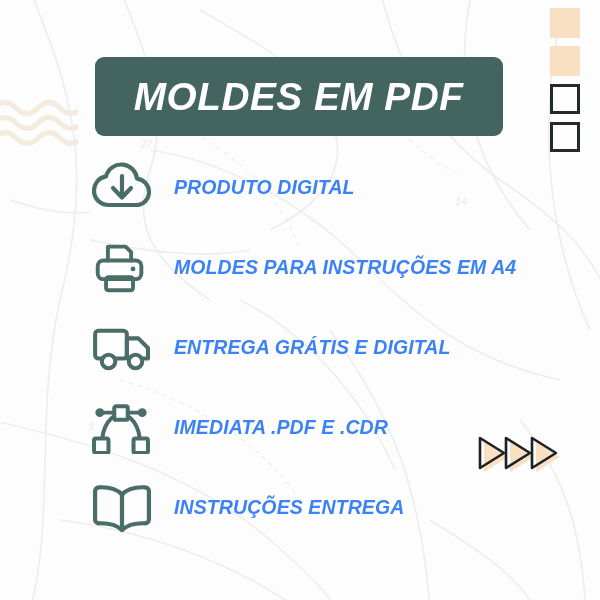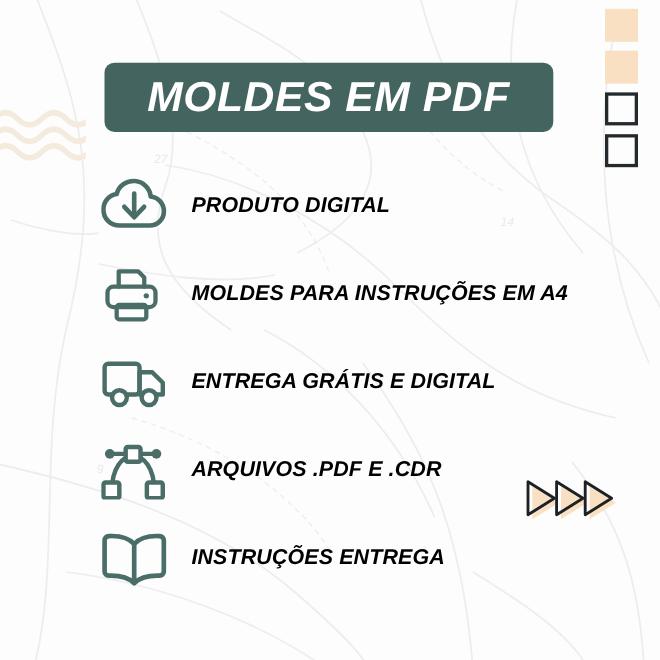--- a/index.html
+++ b/index.html
@@ -76,21 +76,21 @@
     z-index: 2;
     pointer-events: none;
   }
 
   
   .banner {
     position: absolute;
     left: 95px;
     top: 57px;
     width: 408px;
-    height: 63px;
+    height: 79px;
     background: #44645f;
     border-radius: 9px;
     z-index: 3;
     display: flex;
     align-items: center;
     justify-content: center;
   }
   .banner-text {
     color: #ffffff;
     font-family: "Liberation Sans", sans-serif;
@@ -123,21 +123,21 @@
     display: flex;
     align-items: center;
     justify-content: flex-start;
     padding-left: 4px;
     box-sizing: border-box;
   }
   .feature-icon svg {
     display: block;
   }
   .feature-label {
-    color: #000000;
+    color: #3b82f6;
     font-family: "Liberation Sans", sans-serif;
     font-weight: 700;
     font-style: italic;
     font-size: 19.5px;
     letter-spacing: 0.1px;
     white-space: nowrap;
     line-height: 1;
     padding-left: 14px;
   }
 </style>
@@ -252,21 +252,21 @@
         <svg viewBox="0 0 60 54" width="58" height="52" aria-hidden="true">
           <line x1="9" y1="11" x2="51" y2="11" stroke="#4a6d68" stroke-width="4"></line>
           <path d="M10 46 C 10 24, 20 13, 30 13 C 40 13, 50 24, 50 46" fill="none" stroke="#4a6d68" stroke-width="4.2" stroke-linecap="round"></path>
           <circle cx="8" cy="11" r="4.6" fill="#4a6d68"></circle>
           <circle cx="52" cy="11" r="4.6" fill="#4a6d68"></circle>
           <rect x="23" y="4.5" width="14" height="14" rx="2" fill="#ffffff" stroke="#4a6d68" stroke-width="4.2"></rect>
           <rect x="2" y="38" width="15" height="15" rx="2" fill="#ffffff" stroke="#4a6d68" stroke-width="4.2"></rect>
           <rect x="43" y="38" width="15" height="15" rx="2" fill="#ffffff" stroke="#4a6d68" stroke-width="4.2"></rect>
         </svg>
       </span>
-      <span class="feature-label">ARQUIVOS .PDF E .CDR</span>
+      <span class="feature-label">IMEDIATA .PDF E .CDR</span>
     </div>
 
     <div class="feature-row">
       <span class="feature-icon">
         <svg viewBox="0 0 62 52" width="60" height="50" aria-hidden="true">
           <path d="M31 12 C 26 6.5, 17 4, 7 4.5 C 4.6 4.6, 3 6.4, 3 8.6
                    L3 38 C 3 40.3, 4.8 42, 7.2 41.9 C 17 41.6, 26 44, 31 49
                    C 36 44, 45 41.6, 54.8 41.9 C 57.2 42, 59 40.3, 59 38
                    L59 8.6 C 59 6.4, 57.4 4.6, 55 4.5 C 45 4, 36 6.5, 31 12 Z" fill="none" stroke="#4a6d68" stroke-width="4.4" stroke-linejoin="round"></path>
           <line x1="31" y1="12" x2="31" y2="49" stroke="#4a6d68" stroke-width="4.4" stroke-linecap="round"></line>

